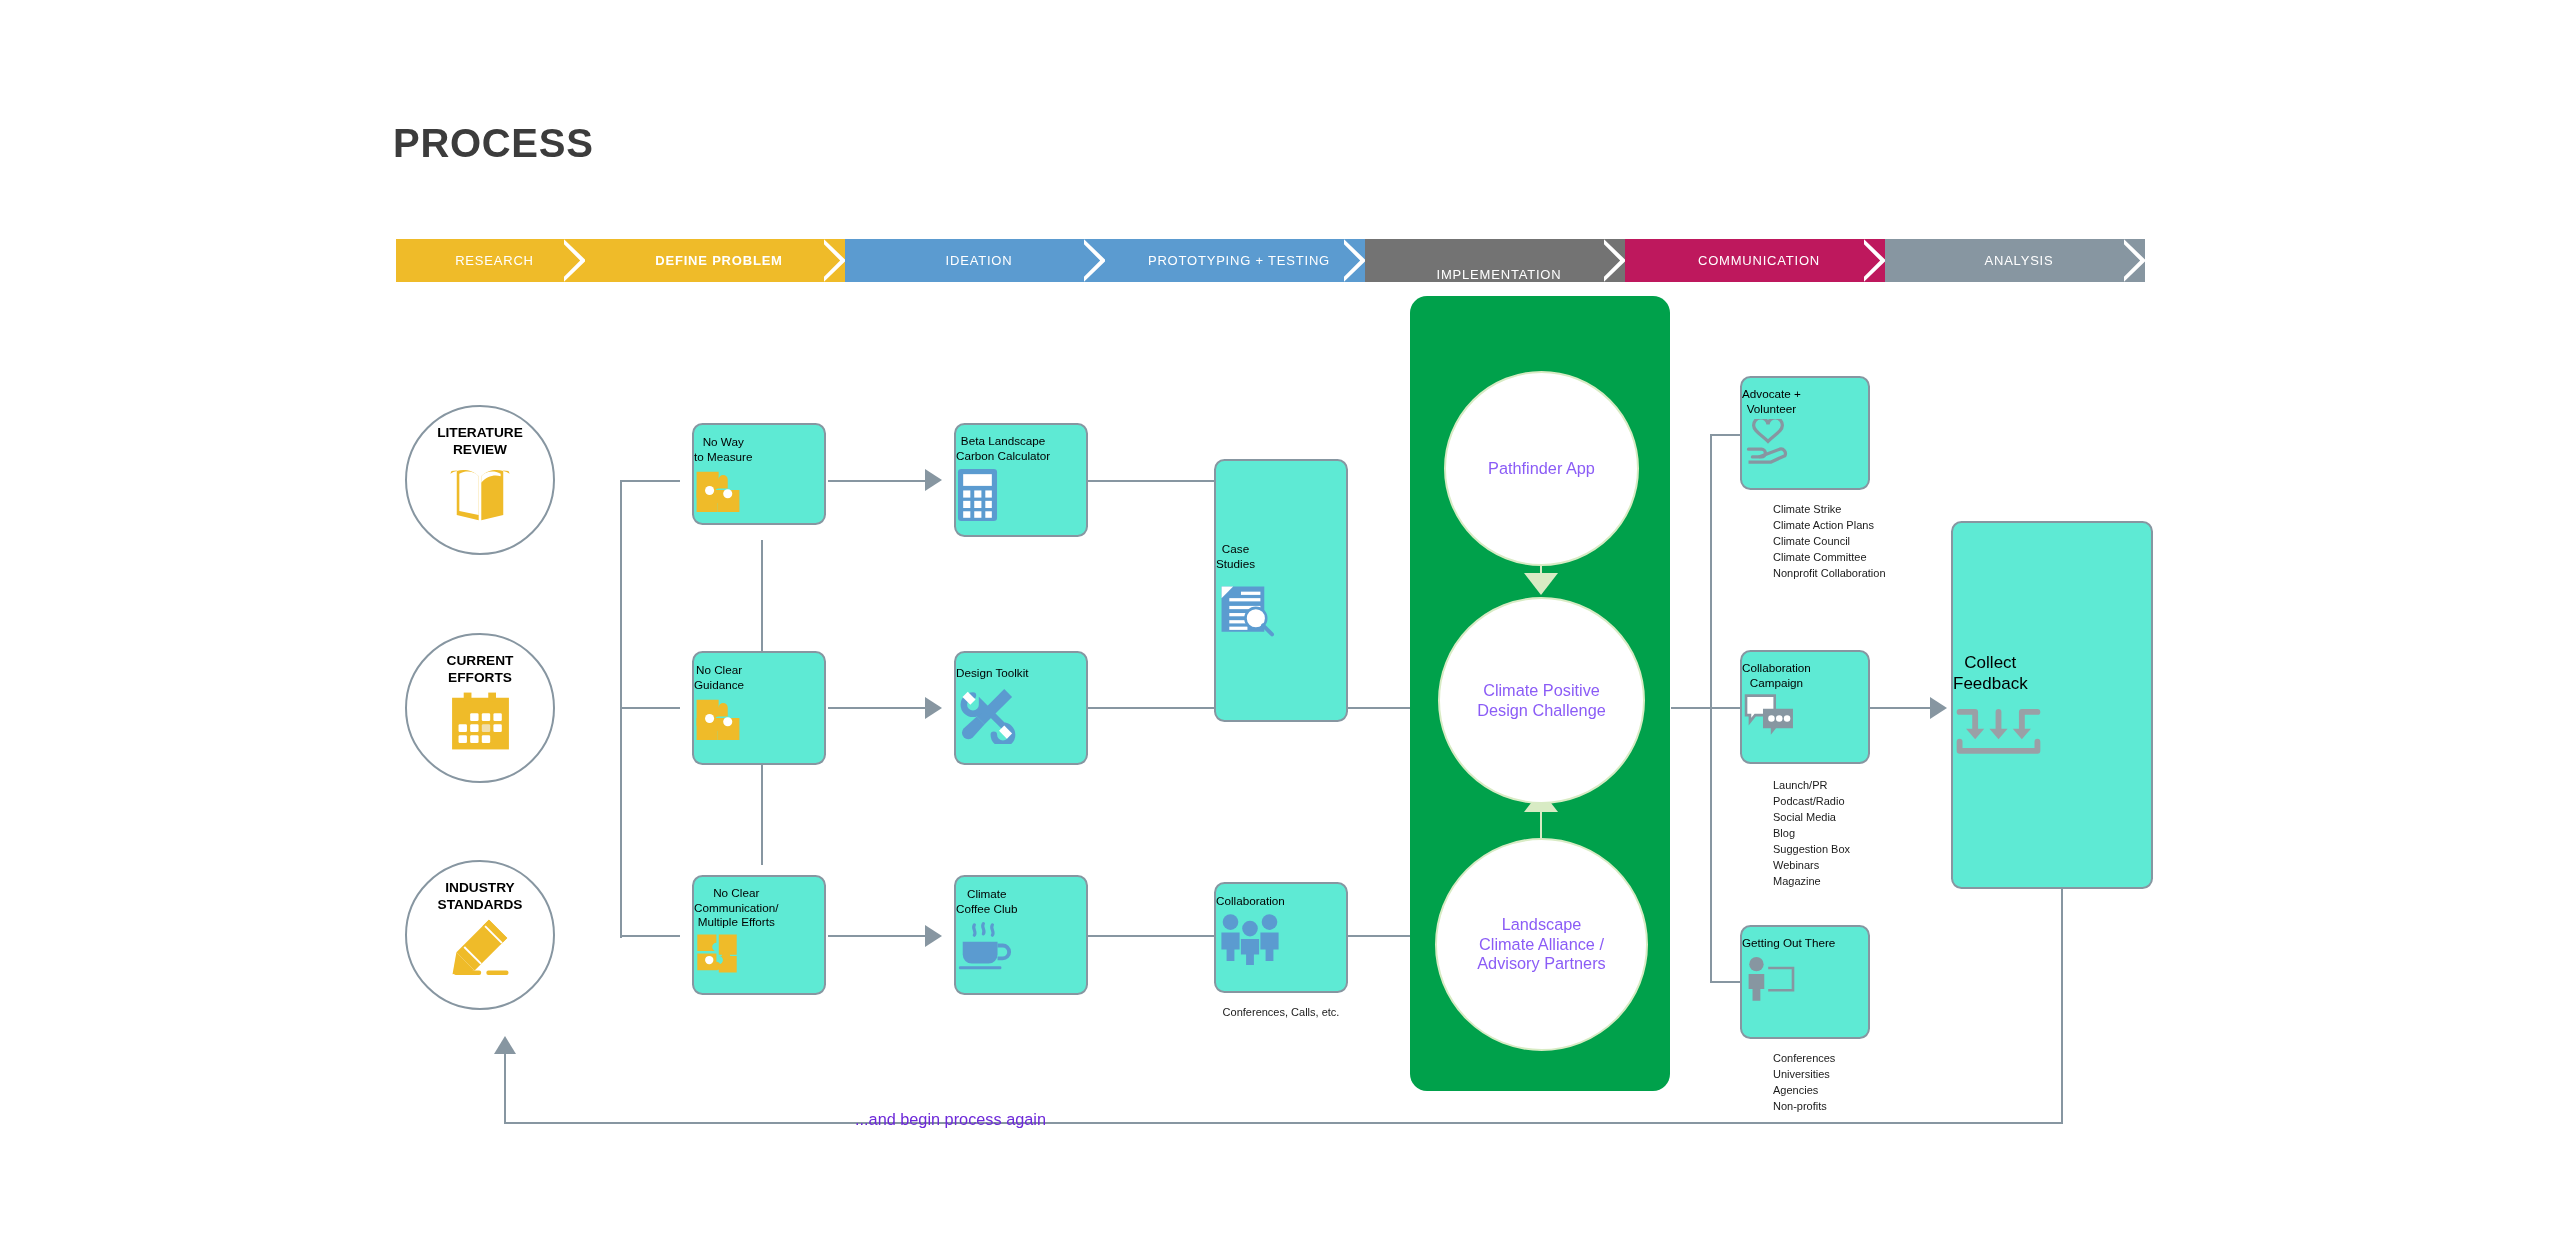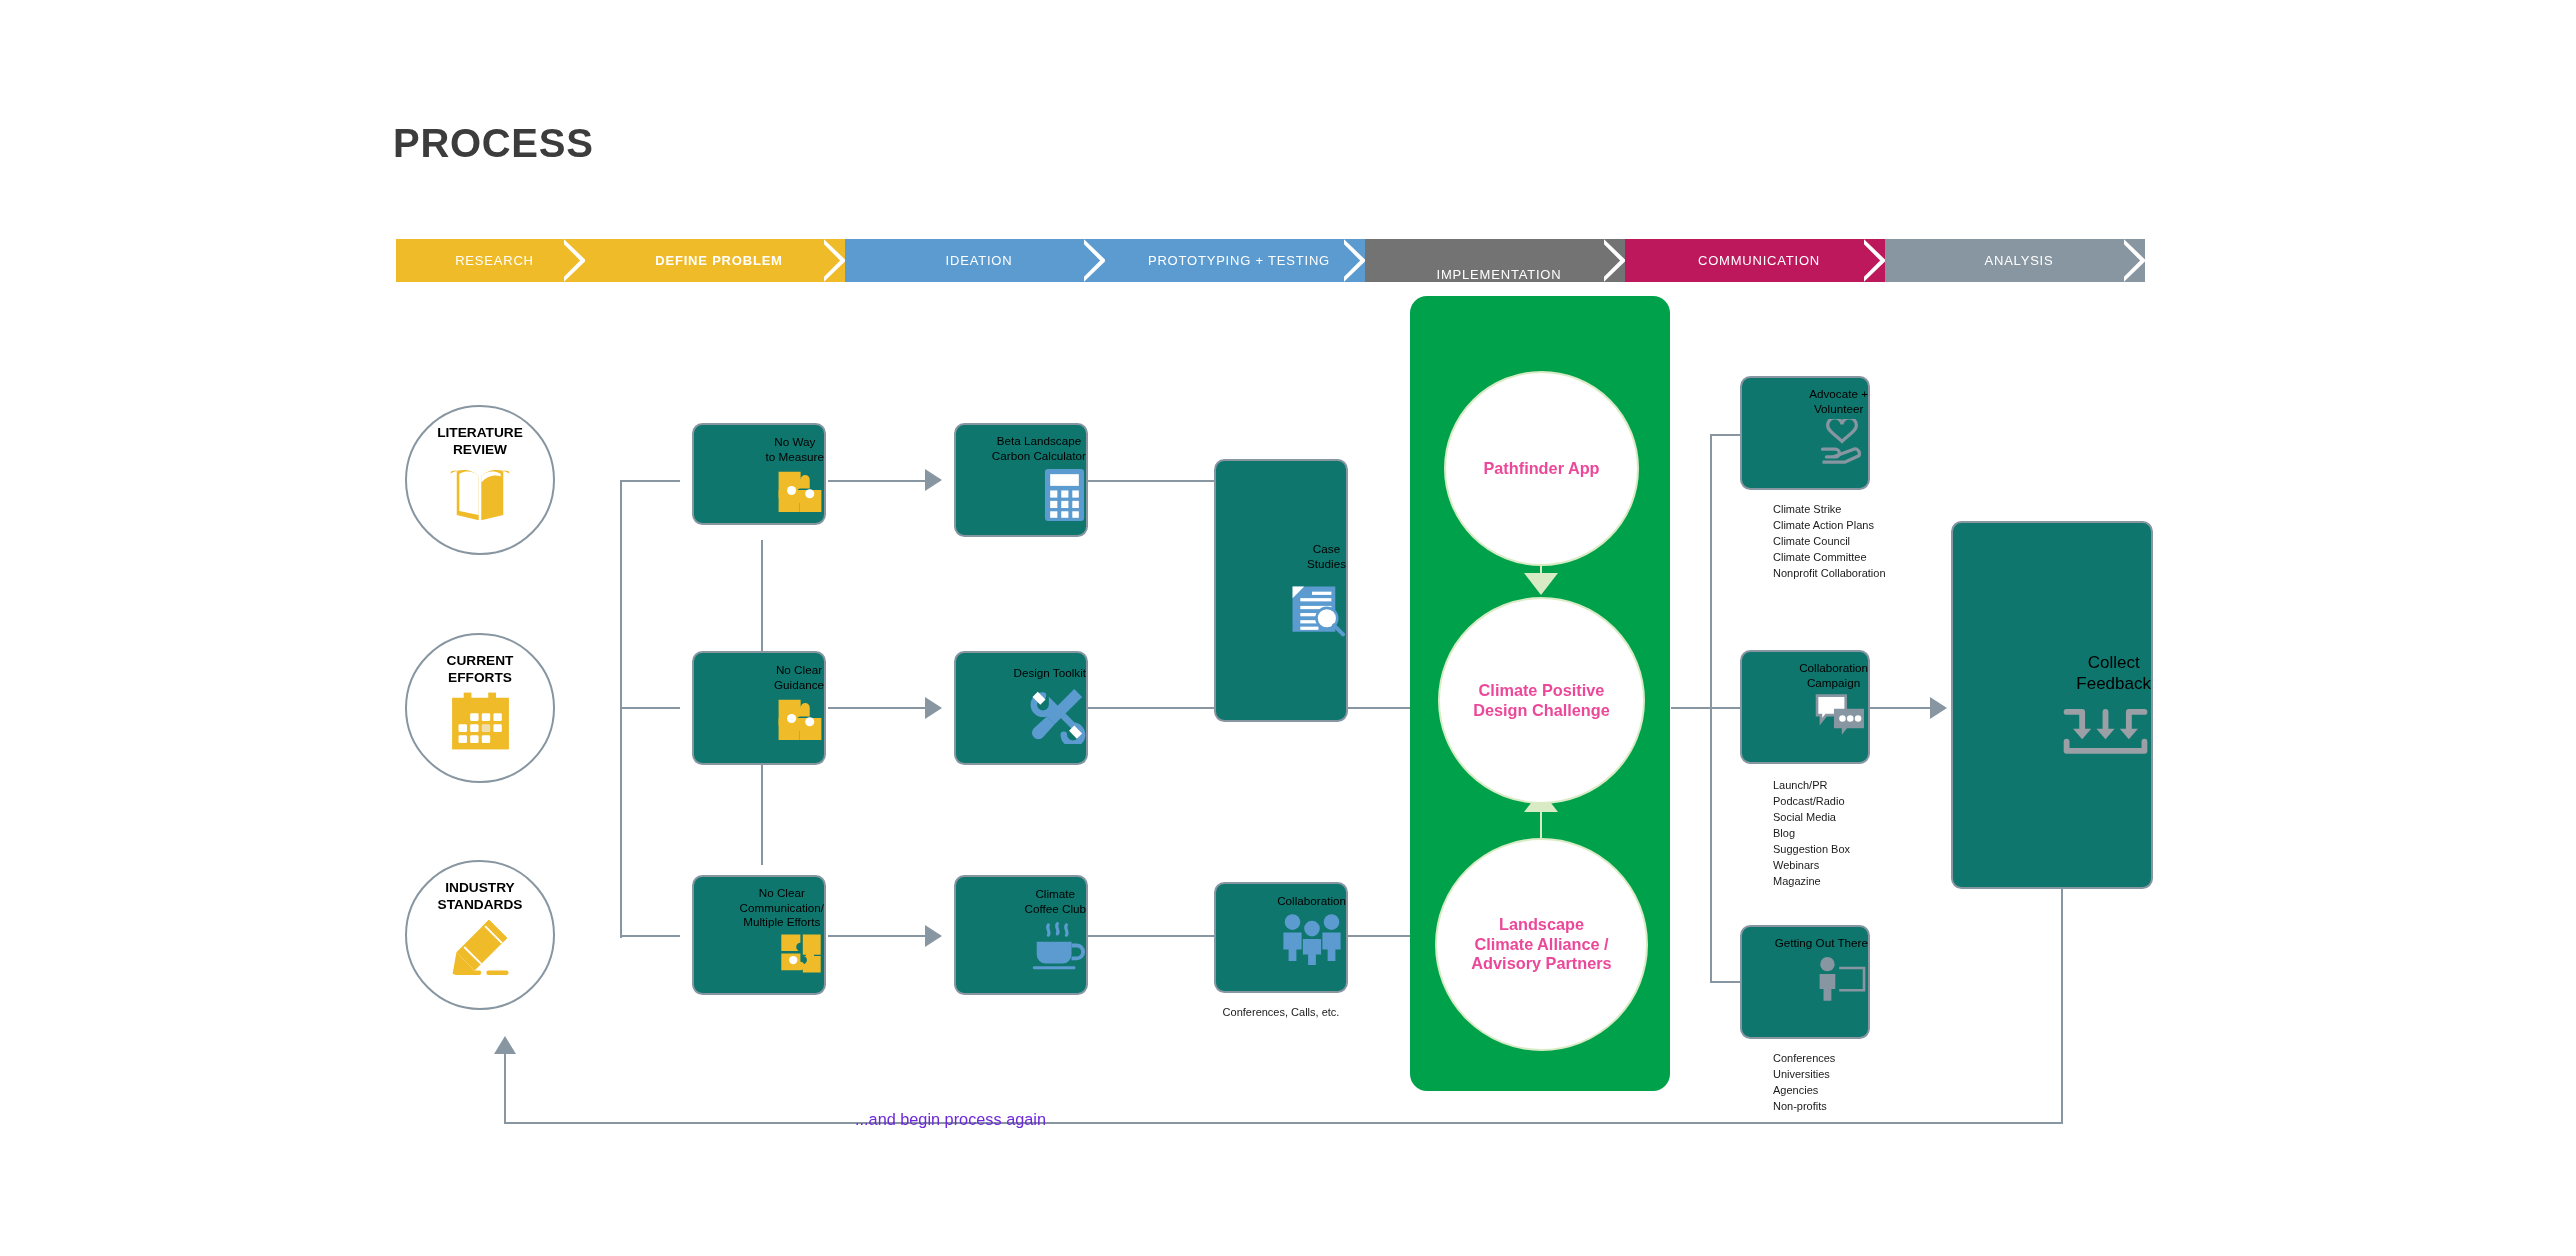--- a/index.html
+++ b/index.html
@@ -111,25 +111,25 @@
     text-align: center;
     white-space: pre-line;
   }
   .res-icon { margin-top: 3.9px; }
 
   
   .node {
     position: absolute;
     border: 2px solid #8796a1;
     border-radius: 10.4px;
-    background: #0f766e;
+    background: #5eead4;
     box-sizing: border-box;
     display: flex;
     flex-direction: column;
-    align-items: flex-end;
+    align-items: flex-start;
     justify-content: flex-start;
     text-align: center;
   }
   .node-title {
     font-size: 11.7px;
     line-height: 1.25;
     color: #000000;
     white-space: pre-line;
   }
   .node-icon { margin-top: 3.9px; }
@@ -147,22 +147,22 @@
   .impl-circle {
     position: absolute;
     border-radius: 50%;
     background: #ffffff;
     border: 2.6px solid #d8ebc4;
     box-sizing: border-box;
     display: flex;
     align-items: center;
     justify-content: center;
     text-align: center;
-    font-weight: bold;
-    color: #ec4899;
+    font-weight: normal;
+    color: #8b5cf6;
     white-space: pre-line;
     line-height: 1.22;
   }
   .impl-conn {
     position: absolute;
     background: #d8ebc4;
     width: 2px;
   }
   .impl-arrow-d, .impl-arrow-u {
     position: absolute;

